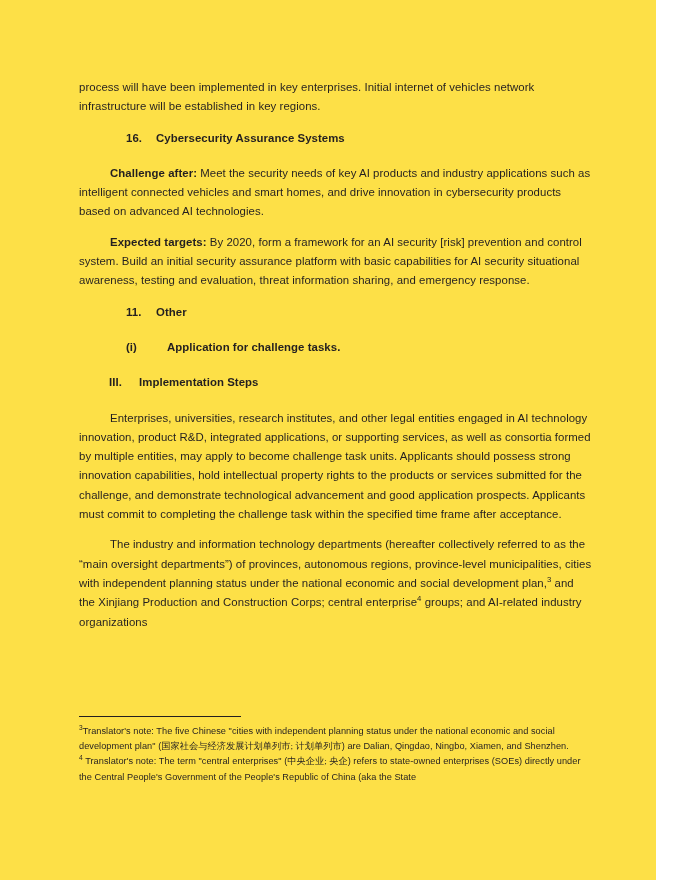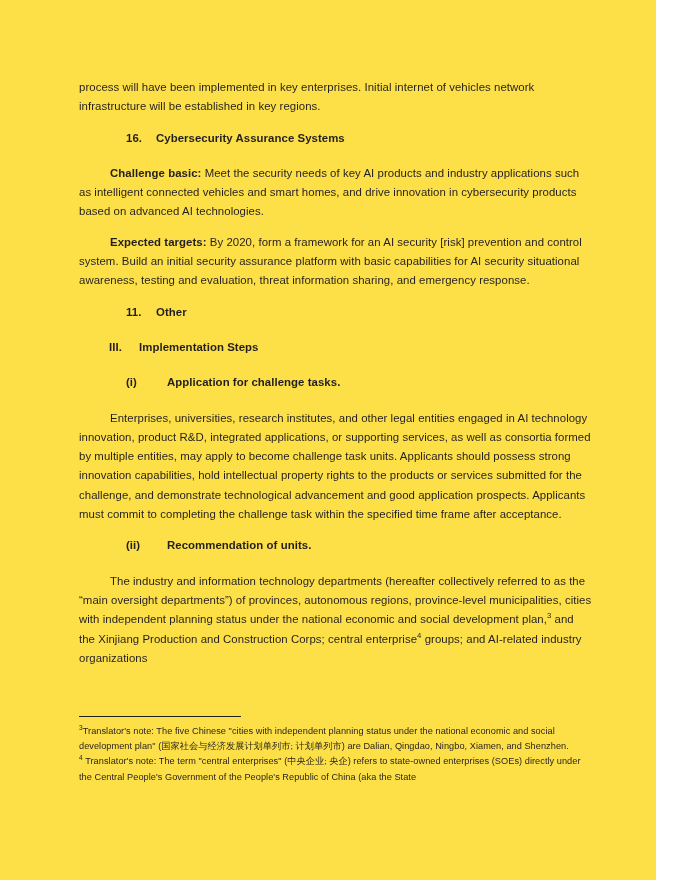--- a/index.html
+++ b/index.html
@@ -112,34 +112,33 @@
 <body>
 
 <div class="page">
 
   <div class="content">
 
     <p class="body-par">process will have been implemented in key enterprises. Initial internet of vehicles network infrastructure will be established in key regions.</p>
 
     <p class="heading h-num gap-before"><span class="lbl lbl-w-num">16.</span><span>Cybersecurity Assurance Systems</span></p>
 
-    <p class="body-par gap-small"><span style="display:inline-block;width:31px"></span><strong class="run">Challenge basic:</strong><span> Meet the security needs of key AI products and industry applications such as intelligent connected vehicles and smart homes, and drive innovation in cybersecurity products based on advanced AI technologies.</span></p>
+    <p class="body-par gap-small"><span style="display:inline-block;width:31px"></span><strong class="run">Challenge after:</strong><span> Meet the security needs of key AI products and industry applications such as intelligent connected vehicles and smart homes, and drive innovation in cybersecurity products based on advanced AI technologies.</span></p>
 
     <p class="body-par gap-small"><span style="display:inline-block;width:31px"></span><strong class="run">Expected targets:</strong><span> By 2020, form a framework for an AI security [risk] prevention and control system. Build an initial security assurance platform with basic capabilities for AI security situational awareness, testing and evaluation, threat information sharing, and emergency response.</span></p>
 
     <p class="heading h-num gap-before"><span class="lbl lbl-w-num">11.</span><span>Other</span></p>
 
 
+    <p class="heading h-paren gap-before"><span class="lbl lbl-w-paren">(i)</span><span>Application for challenge tasks.</span></p>
+
     <p class="heading h-roman gap-before"><span class="lbl lbl-w-roman">III.</span><span>Implementation Steps</span></p>
-
-    <p class="heading h-paren gap-before"><span class="lbl lbl-w-paren">(i)</span><span>Application for challenge tasks.</span></p>
 
     <p class="body-par indent gap-small">Enterprises, universities, research institutes, and other legal entities engaged in AI technology innovation, product R&amp;D, integrated applications, or supporting services, as well as consortia formed by multiple entities, may apply to become challenge task units. Applicants should possess strong innovation capabilities, hold intellectual property rights to the products or services submitted for the challenge, and demonstrate technological advancement and good application prospects. Applicants must commit to completing the challenge task within the specified time frame after acceptance.</p>
 
-    <p class="heading h-paren gap-before"><span class="lbl lbl-w-paren">(ii)</span><span>Recommendation of units.</span></p>
 
     <p class="body-par indent gap-small"><span>The industry and information technology departments (hereafter collectively referred to as the “main oversight departments”) of provinces, autonomous regions, province-level municipalities, cities with independent planning status under the national economic and social development plan,</span><sup>3</sup><span> and the Xinjiang Production and Construction Corps; central enterprise</span><sup>4</sup><span> groups; and AI-related industry organizations</span></p>
 
   </div>
 
   <div class="footnotes">
     <div class="fn-rule"></div>
 
     <p class="fn"><sup>3</sup><span>Translator's note: The five Chinese "cities with independent planning status under the national economic and social development plan" (</span><span class="cjk">国家社会与经济发展计划单列市; 计划单列市</span><span>) are Dalian, Qingdao, Ningbo, Xiamen, and Shenzhen.</span></p>
 

